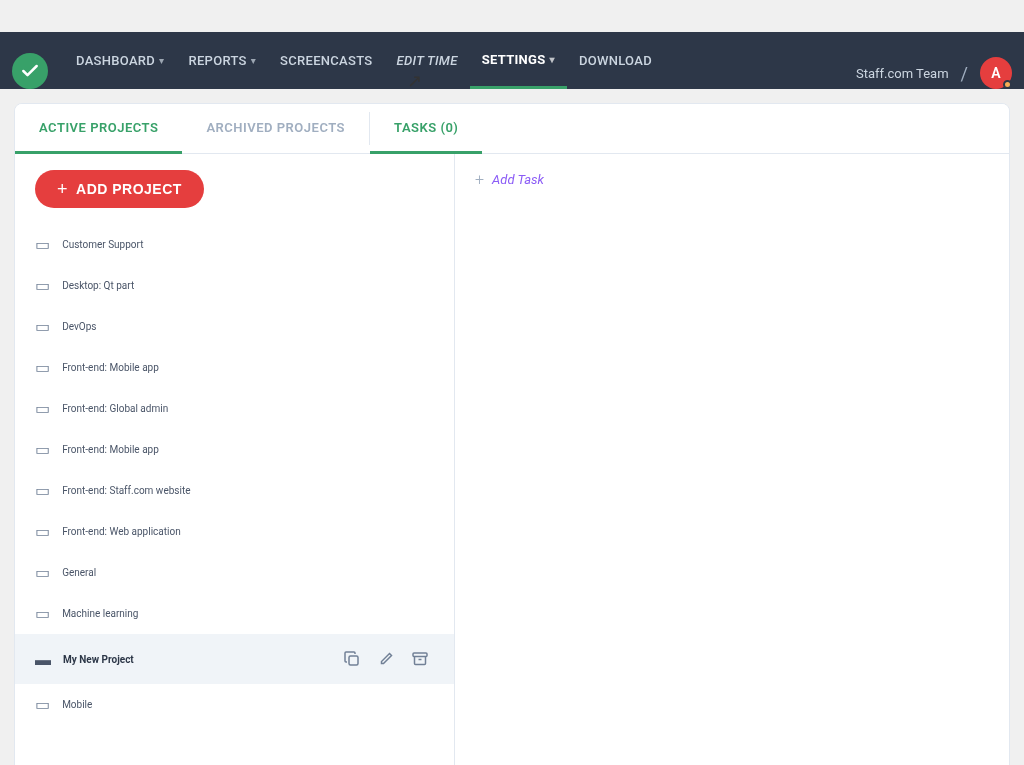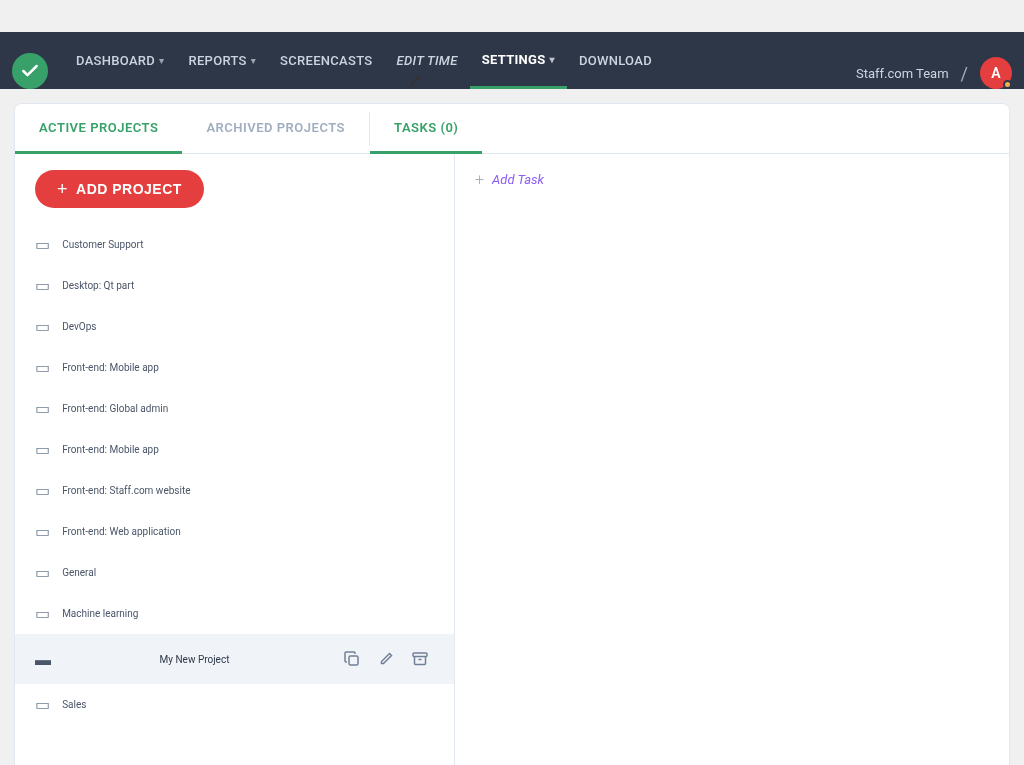--- a/index.html
+++ b/index.html
@@ -378,21 +378,21 @@
           <span class="project-name">General</span>
         </div>
 
         <div class="project-item">
           <span class="folder-icon">▭</span>
           <span class="project-name">Machine learning</span>
         </div>
 
         <div class="project-item selected">
           <span class="folder-icon dark">▬</span>
-          <span class="project-name" style="color:#2d3748;font-weight:400;text-align:center;">My New Project</span>
+          <span class="project-name" style="color:#2d3748;font-weight:700;">My New Project</span>
           <div class="project-actions">
             <div class="action-btn" title="Copy">
               <svg width="16" height="16" viewBox="0 0 16 16" fill="none" stroke="#718096" stroke-width="1.5">
                 <rect x="5" y="5" width="9" height="9" rx="1.5" stroke="#718096" fill="none"></rect>
                 <path d="M3 11H2a1 1 0 01-1-1V2a1 1 0 011-1h8a1 1 0 011 1v1" stroke="#718096" fill="none"></path>
               </svg>
             </div>
             <div class="action-btn" title="Edit">
               <svg width="16" height="16" viewBox="0 0 16 16" fill="none" stroke="#718096" stroke-width="1.5">
                 <path d="M11.5 2.5l2 2-8 8H3.5v-2l8-8z" stroke="#718096" fill="none"></path>
@@ -403,21 +403,21 @@
                 <rect x="1" y="2" width="14" height="3.5" rx="1" fill="none" stroke="#718096"></rect>
                 <path d="M2.5 5.5v7a1 1 0 001 1h9a1 1 0 001-1v-7" fill="none" stroke="#718096"></path>
                 <path d="M6.5 8.5h3" stroke="#718096"></path>
               </svg>
             </div>
           </div>
         </div>
 
         <div class="project-item">
           <span class="folder-icon">▭</span>
-          <span class="project-name">Sales</span>
+          <span class="project-name">Mobile</span>
         </div>
       </div>
     </div>
 
     <div class="right-panel">
       <div class="add-task-row">
         <span class="add-task-plus">+</span>
         <span class="add-task-label">Add Task</span>
       </div>
     </div>

